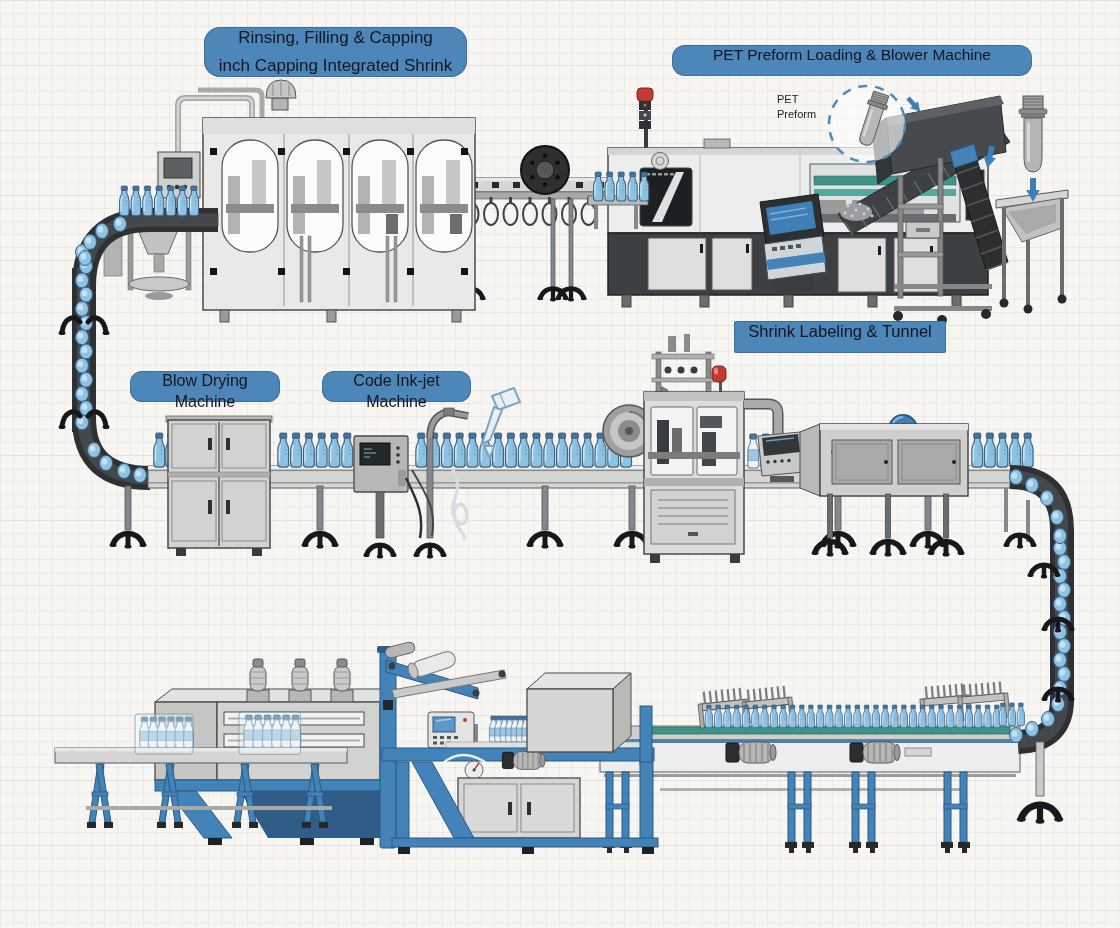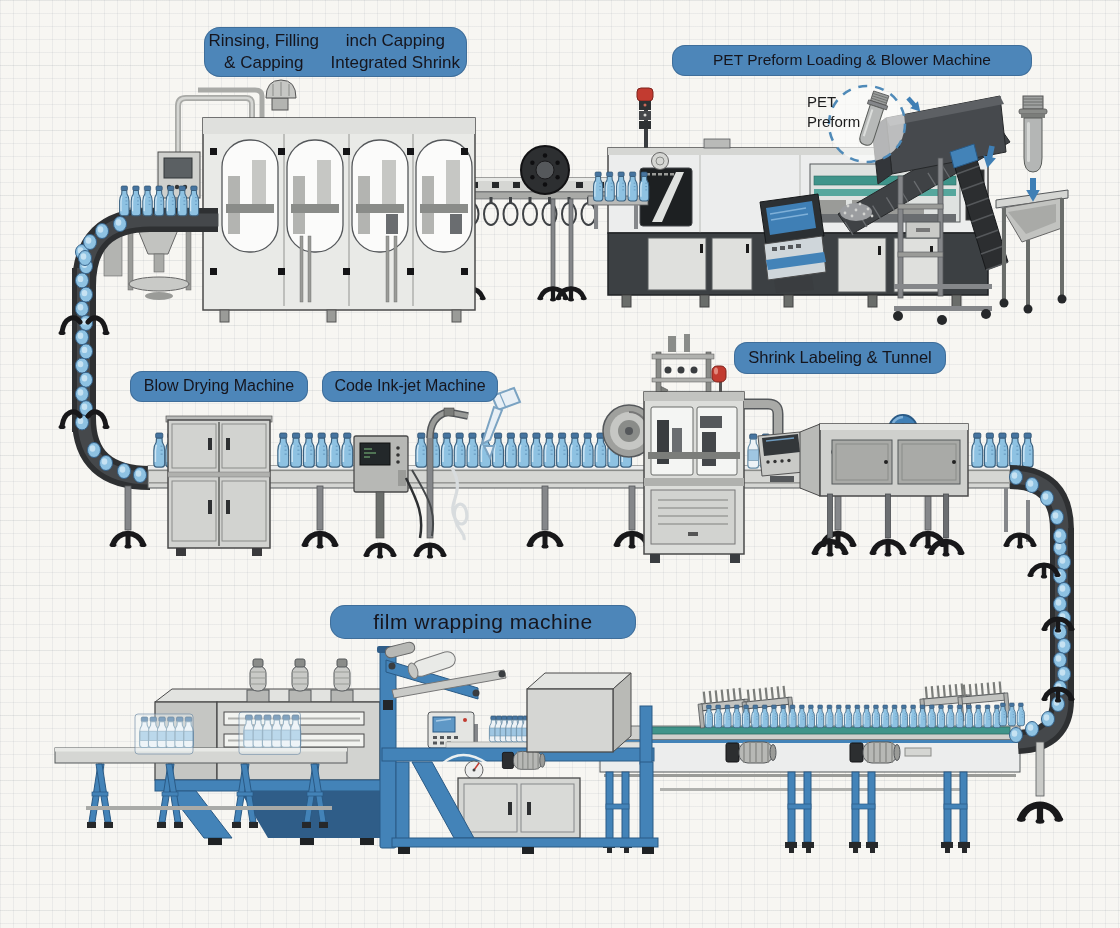--- a/index.html
+++ b/index.html
@@ -7,32 +7,32 @@
   .stage{
     position:relative;width:1120px;height:928px;overflow:hidden;
     background:
       linear-gradient(rgba(150,158,168,.13) 1px,transparent 1px) 0 0/13px 13px,
       linear-gradient(90deg,rgba(150,158,168,.13) 1px,transparent 1px) 0 0/13px 13px,
       linear-gradient(rgba(150,158,168,.08) 1px,transparent 1px) 0 0/65px 65px,
       #f7f6f2;
   }
   svg.scene{position:absolute;left:0;top:0}
   .label{
-    position:absolute;display:flex;flex-direction:row;align-items:center;justify-content:center;
+    position:absolute;display:flex;flex-direction:column;align-items:center;justify-content:space-between;
     text-align:center;background:var(--label-bg,#4d86b9);color:var(--label-text,#15151d);
     line-height:1.3;box-shadow:inset 0 0 0 1px rgba(36,66,96,.35);
     font-family:"Liberation Sans",sans-serif;
   }
   #lbl-filling{left:204px;top:27px;width:263px;height:50px;font-size:17px;border-radius:16px}
   #lbl-blower{left:672px;top:45px;width:360px;height:31px;font-size:15.5px;border-radius:13px}
-  #lbl-dryer{left:130px;top:371px;width:178px;height:31px;font-size:16px;border-radius:12px}
-  #lbl-inkjet{left:322px;top:371px;width:176px;height:31px;font-size:16px;border-radius:12px}
-  #lbl-shrink{left:734px;top:342px;width:212px;height:32px;font-size:16.5px;border-radius:13px}
+  #lbl-dryer{left:130px;top:371px;width:150px;height:31px;font-size:16px;border-radius:12px}
+  #lbl-inkjet{left:322px;top:371px;width:149px;height:31px;font-size:16px;border-radius:12px}
+  #lbl-shrink{left:734px;top:321px;width:212px;height:32px;font-size:16.5px;border-radius:2px}
   #lbl-wrap{left:330px;top:605px;width:306px;height:34px;font-size:21px;border-radius:15px;letter-spacing:.5px}
-  .callout{position:absolute;left:807px;top:92px;font-size:15px;color:#1c1c1c;line-height:1.32}
+  .callout{position:absolute;left:777px;top:92px;font-size:11px;color:#1c1c1c;line-height:1.32}
   .callout span{display:block}
 </style>
 </head>
 <body>
 
 <div class="stage">
 
 <svg class="scene" width="1120" height="928" viewBox="0 0 1120 928">
 <defs>
   <g id="bottle">
@@ -873,21 +873,18 @@
 </div>
 <div class="label" id="lbl-dryer">
   <span>Blow Drying Machine</span>
 </div>
 <div class="label" id="lbl-inkjet">
   <span>Code Ink-jet Machine</span>
 </div>
 <div class="label" id="lbl-shrink">
   <span>Shrink Labeling &amp; Tunnel</span>
 </div>
-<div class="label" id="lbl-wrap">
-  <span>film wrapping machine</span>
-</div>
 <div class="callout">
   <span>PET</span>
   <span>Preform</span>
 </div>
 
 </div>
 
 </body></html>

